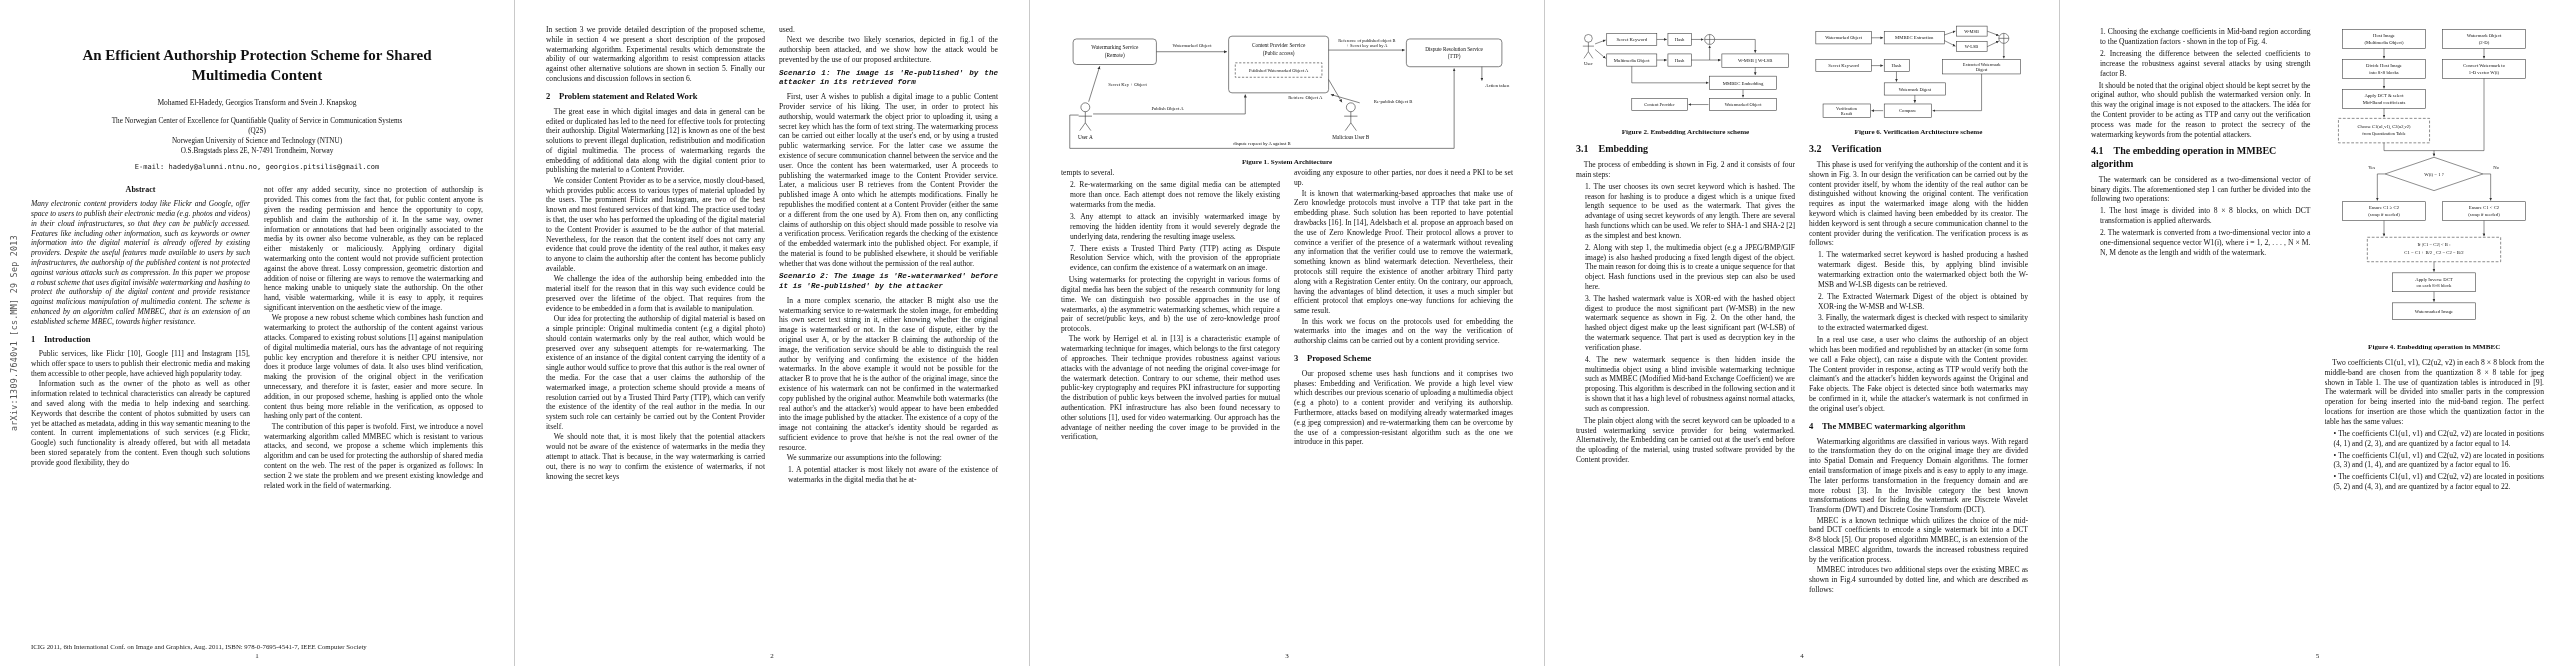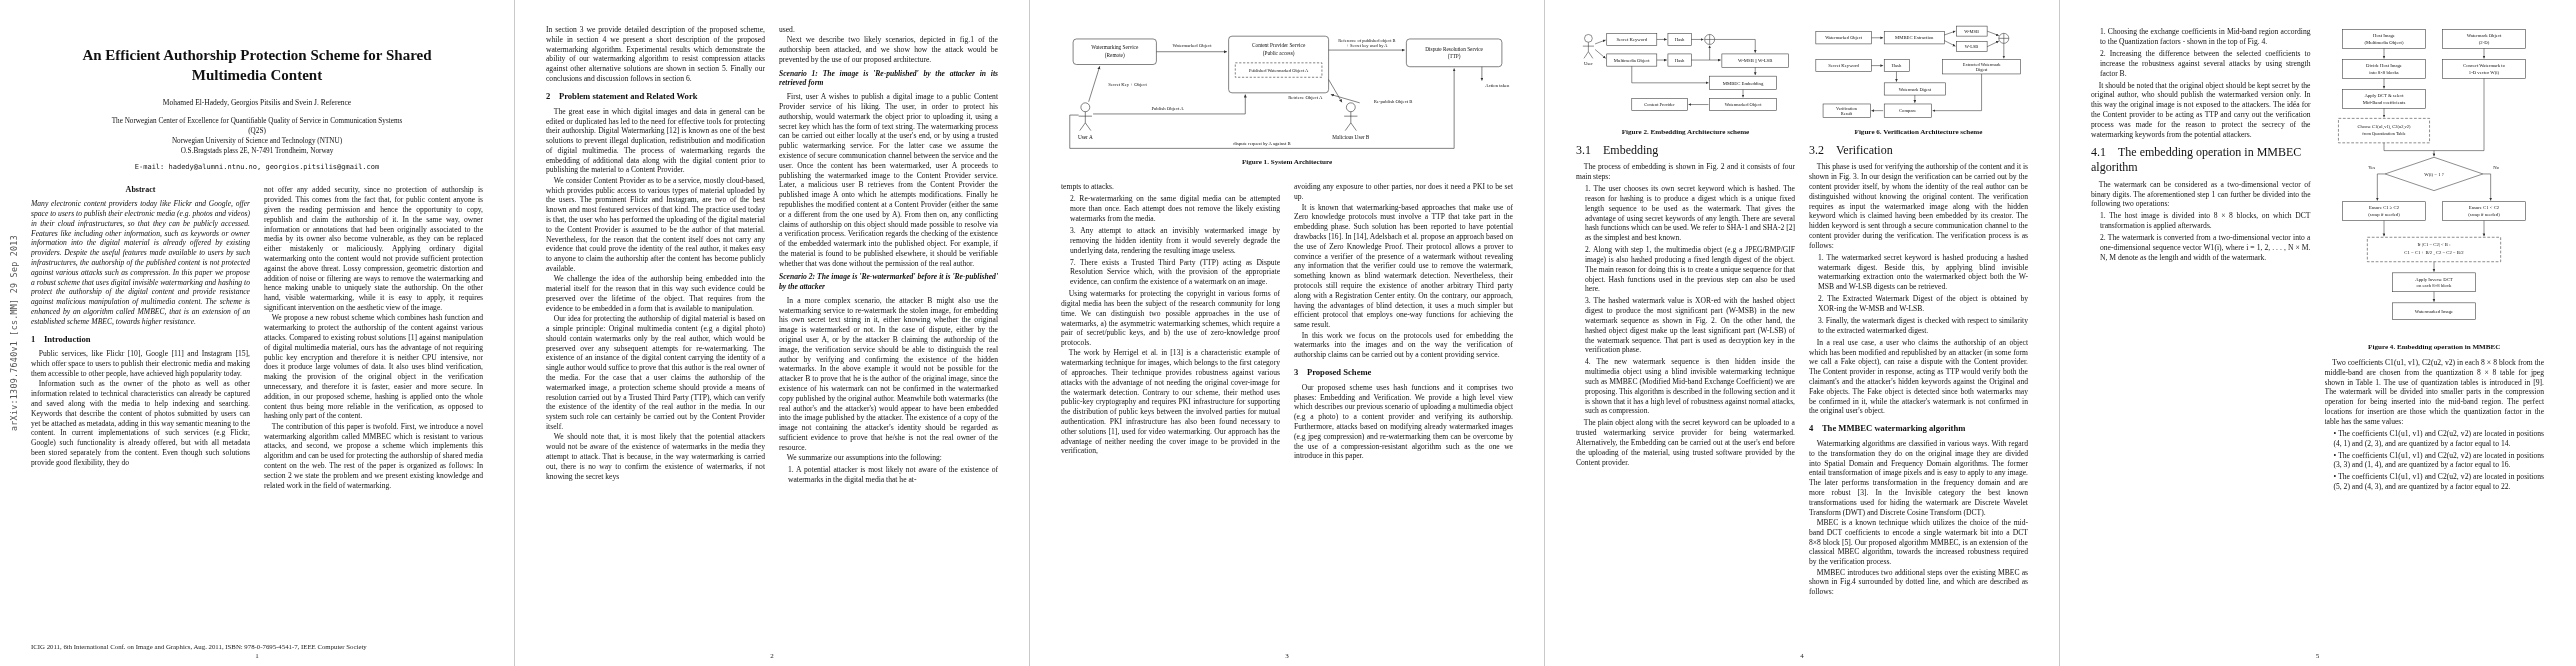--- a/index.html
+++ b/index.html
@@ -33,48 +33,48 @@
   .cols.tall{height:603px;}
   .cols.p3{height:439px;}
   .col{width:220px;overflow:hidden;}
   
   .blk{font-size:7.6px;line-height:9.8px;}
   .blk.p{text-align:justify;text-indent:7.8px;margin:0 0 0.6px 0;}
   .blk.pc{text-align:justify;margin:0 0 0.6px 0;}
   .blk.pi{text-align:justify;font-style:italic;margin:0 0 2.2px 0;}
   .blk.li{text-align:justify;margin:2.2px 0 2.2px 9px;}
   .blk.h1{font-weight:bold;font-size:8.6px;margin:7.2px 0 5px 0;line-height:1.25;}
-  .blk.h2{font-weight:normal;font-size:12px;margin:6.1px 0 4.4px 0;line-height:1.25;}
+  .blk.h2{font-weight:bold;font-size:10px;margin:6.1px 0 4.4px 0;line-height:1.25;}
   .blk.abs{font-weight:bold;font-size:8px;text-align:center;margin:0 0 3.9px 0;}
-  .blk.sc{font-weight:bold;font-style:italic;text-align:justify;margin:3.9px 0 3.9px 0;}
+  .blk.sc{font-weight:bold;font-style:italic;text-align:justify;margin:3.9px 0 3.9px 0;font-family:Liberation Mono, monospace;}
   
   .fig{margin:0 0 6.7px 0;text-align:center;}
   .fig svg{display:block;margin:0 auto;font-family:"Liberation Serif","DejaVu Serif",serif;}
   .figcap{font-size:7.1px;font-weight:bold;margin-top:4.4px;text-align:center;}
-  .fig1wrap{margin-bottom:16px;}
+  .fig1wrap{margin-bottom:2px;}
   
   .footer-conf{
     position:absolute;left:31px;right:31px;bottom:16.7px;
     font-size:6.8px;color:#222;
   }
   .pagenum{
     position:absolute;left:0;right:0;bottom:6.7px;text-align:center;
     font-size:7px;color:#222;
   }
 </style>
 </head>
 <body>
 
 <div class="spread">
 
   <section class="page">
     <div class="arxiv-wrap">arXiv:1309.7640v1  [cs.MM]  29 Sep 2013</div>
     <header class="titleblock">
       <h1 class="title">An Efficient Authorship Protection Scheme for Shared Multimedia Content</h1>
-      <div class="authors">Mohamed El-Hadedy, Georgios Pitsilis and Svein J. Reference</div>
+      <div class="authors">Mohamed El-Hadedy, Georgios Transform and Svein J. Knapskog</div>
       <div class="affil">The Norwegian Center of Excellence for Quantifiable Quality of Service in Communication Systems</div>
       <div class="affil">(Q2S)</div>
       <div class="affil">Norwegian University of Science and Technology (NTNU)</div>
       <div class="affil">O.S.Bragstads plass 2E, N-7491 Trondheim, Norway</div>
       <div class="email">E-mail: hadedy@alumni.ntnu.no, georgios.pitsilis@gmail.com</div>
     </header>
     <div class="cols p1">
       <div class="col">
           <div class="blk abs">Abstract</div>
           <div class="blk pi">Many electronic content providers today like Flickr and Google, offer space to users to publish their electronic media (e.g. photos and videos) in their cloud infrastructures, so that they can be publicly accessed. Features like including other information, such as keywords or owner information into the digital material is already offered by existing providers. Despite the useful features made available to users by such infrastructures, the authorship of the published content is not protected against various attacks such as compression. In this paper we propose a robust scheme that uses digital invisible watermarking and hashing to protect the authorship of the digital content and provide resistance against malicious manipulation of multimedia content. The scheme is enhanced by an algorithm called MMBEC, that is an extension of an established scheme MBEC, towards higher resistance.</div>
@@ -165,21 +165,21 @@
           <text x="549" y="30" font-size="8">Reference of published object B</text>
           <text x="549" y="40" font-size="8">+ Secret key used by A</text>
           <text x="360" y="216" font-size="8.5">dispute request by A against B</text>
           <text x="762" y="112" font-size="8.5" text-anchor="start">Action taken</text>
         </g>
       </svg>
       <figcaption class="figcap">Figure 1. System Architecture</figcaption>
     </figure>
     <div class="cols p3">
       <div class="col">
-          <div class="blk pc">tempts to attacks.</div>
+          <div class="blk pc">tempts to several.</div>
           <div class="blk li">2. Re-watermarking on the same digital media can be attempted more than once. Each attempt does not remove the likely existing watermarks from the media.</div>
           <div class="blk li">3. Any attempt to attack an invisibly watermarked image by removing the hidden identity from it would severely degrade the underlying data, rendering the resulting image useless.</div>
           <div class="blk li">7. There exists a Trusted Third Party (TTP) acting as Dispute Resolution Service which, with the provision of the appropriate evidence, can confirm the existence of a watermark on an image.</div>
           <div class="blk p">Using watermarks for protecting the copyright in various forms of digital media has been the subject of the research community for long time. We can distinguish two possible approaches in the use of watermarks, a) the asymmetric watermarking schemes, which require a pair of secret/public keys, and b) the use of zero-knowledge proof protocols.</div>
           <div class="blk p">The work by Herrigel et al. in [13] is a characteristic example of watermarking technique for images, which belongs to the first category of approaches. Their technique provides robustness against various attacks with the advantage of not needing the original cover-image for the watermark detection. Contrary to our scheme, their method uses public-key cryptography and requires PKI infrastructure for supporting the distribution of public keys between the involved parties for mutual authentication. PKI infrastructure has also been found necessary to other solutions [1], used for video watermarking. Our approach has the advantage of neither needing the cover image to be provided in the verification,</div>
         </div>
       <div class="col">
           <div class="blk pc">avoiding any exposure to other parties, nor does it need a PKI to be set up.</div>
           <div class="blk p">It is known that watermarking-based approaches that make use of Zero knowledge protocols must involve a TTP that take part in the embedding phase. Such solution has been reported to have potential drawbacks [16]. In [14], Adelsbach et al. propose an approach based on the use of Zero Knowledge Proof. Their protocol allows a prover to convince a verifier of the presence of a watermark without revealing any information that the verifier could use to remove the watermark, something known as blind watermark detection. Nevertheless, their protocols still require the existence of another arbitrary Third party along with a Registration Center entity. On the contrary, our approach, having the advantages of blind detection, it uses a much simpler but efficient protocol that employs one-way functions for achieving the same result.</div>
           <div class="blk p">In this work we focus on the protocols used for embedding the watermarks into the images and on the way the verification of authorship claims can be carried out by a content providing service.</div>

